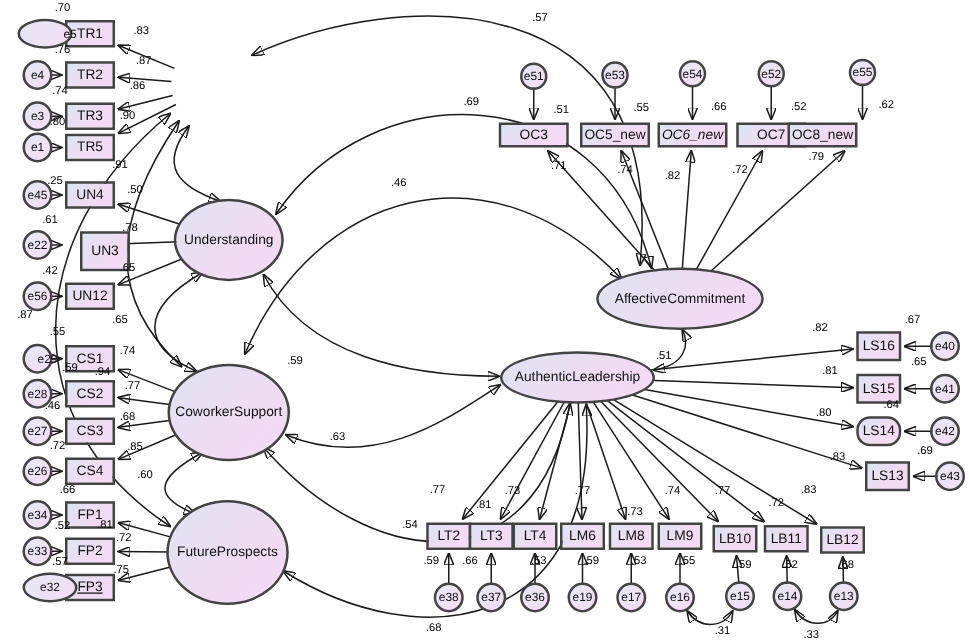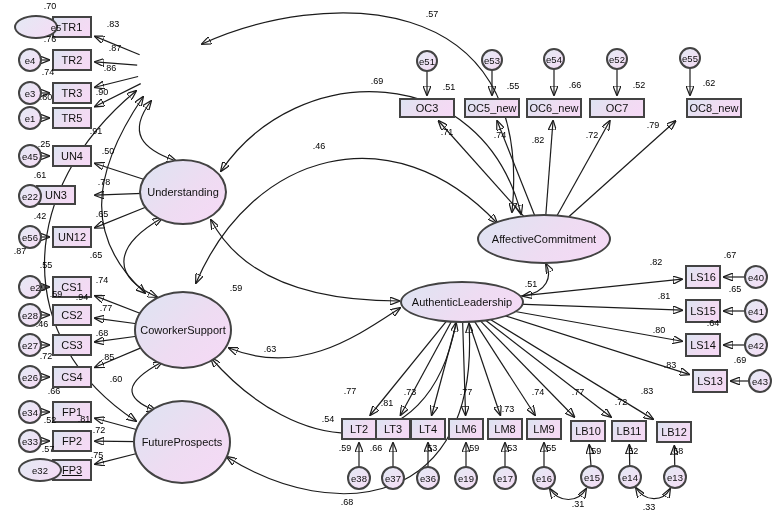--- a/index.html
+++ b/index.html
@@ -124,21 +124,21 @@
     <span class="num" style="left: 48px; top: 72px;">.74</span>
     <span class="num" style="left: 110px; top: 68px;">.86</span>
     <div class="box" style="left: 52px; top: 107px; width: 40px; height: 22px;">TR5</div>
     <div class="err" style="left: 18px; top: 106px; width: 24px; height: 24px;">e1</div>
     <span class="num" style="left: 46px; top: 97px;">.80</span>
     <span class="num" style="left: 102px; top: 92px;">.90</span>
     <div class="box" style="left: 52px; top: 145px; width: 40px; height: 22px;">UN4</div>
     <div class="err" style="left: 18px; top: 144px; width: 24px; height: 24px;">e45</div>
     <span class="num" style="left: 44px; top: 144px;">.25</span>
     <span class="num" style="left: 108px; top: 151px;">.50</span>
-    <div class="box" style="left: 36px; top: 185px; width: 40px; height: 20px;">UN3</div>
+    <div class="box" style="left: 64px; top: 185px; width: 40px; height: 32px;">UN3</div>
     <div class="err" style="left: 18px; top: 184px; width: 24px; height: 24px;">e22</div>
     <span class="num" style="left: 40px; top: 175px;">.61</span>
     <span class="num" style="left: 104px; top: 182px;">.78</span>
     <div class="box" style="left: 52px; top: 226px; width: 40px; height: 22px;">UN12</div>
     <div class="err" style="left: 18px; top: 225px; width: 24px; height: 24px;">e56</div>
     <span class="num" style="left: 40px; top: 216px;">.42</span>
     <span class="num" style="left: 102px; top: 214px;">.65</span>
     <div class="box" style="left: 52px; top: 276px; width: 40px; height: 22px;">CS1</div>
     <div class="err" style="left: 18px; top: 275px; width: 24px; height: 24px; padding-left: 16px;">e29</div>
     <span class="num" style="left: 46px; top: 265px;">.55</span>
@@ -168,41 +168,41 @@
     <span class="num" style="left: 48px; top: 449px;">.57</span>
     <span class="num" style="left: 97px; top: 455px;">.75</span>
     <div class="box" style="left: 399px; top: 98px; width: 56px; height: 20px;">OC3</div>
     <div class="err" style="left: 416px; top: 50px; width: 22px; height: 22px;">e51</div>
     <span class="num" style="left: 449px; top: 87px;">.51</span>
     <span class="num" style="left: 447px; top: 132px;">.71</span>
     <div class="box" style="left: 464px; top: 98px; width: 56px; height: 20px;">OC5_new</div>
     <div class="err" style="left: 481px; top: 49px; width: 22px; height: 22px;">e53</div>
     <span class="num" style="left: 513px; top: 86px;">.55</span>
     <span class="num" style="left: 500px; top: 135px;">.74</span>
-    <div class="box" style="left: 526px; top: 98px; width: 56px; height: 20px;">OC6_new</div>
+    <div class="box" style="left: 526px; top: 98px; width: 56px; height: 20px; font-style: italic;">OC6_new</div>
     <div class="err" style="left: 543px; top: 48px; width: 22px; height: 22px;">e54</div>
     <span class="num" style="left: 575px; top: 85px;">.66</span>
     <span class="num" style="left: 538px; top: 140px;">.82</span>
     <div class="box" style="left: 589px; top: 98px; width: 56px; height: 20px;">OC7</div>
     <div class="err" style="left: 606px; top: 48px; width: 22px; height: 22px;">e52</div>
     <span class="num" style="left: 639px; top: 85px;">.52</span>
     <span class="num" style="left: 592px; top: 135px;">.72</span>
-    <div class="box" style="left: 686px; top: 98px; width: 56px; height: 20px;">OC8_new</div>
+    <div class="box" style="left: 630px; top: 98px; width: 56px; height: 20px;">OC8_new</div>
     <div class="err" style="left: 679px; top: 47px; width: 22px; height: 22px;">e55</div>
     <span class="num" style="left: 709px; top: 83px;">.62</span>
     <span class="num" style="left: 653px; top: 125px;">.79</span>
     <div class="box" style="left: 685px; top: 265px; width: 36px; height: 24px;">LS16</div>
     <div class="err" style="left: 744px; top: 265px; width: 24px; height: 24px;">e40</div>
     <span class="num" style="left: 730px; top: 255px;">.67</span>
     <span class="num" style="left: 656px; top: 262px;">.82</span>
     <div class="box" style="left: 685px; top: 299px; width: 36px; height: 24px;">LS15</div>
     <div class="err" style="left: 744px; top: 299px; width: 24px; height: 24px;">e41</div>
     <span class="num" style="left: 735px; top: 289px;">.65</span>
     <span class="num" style="left: 664px; top: 296px;">.81</span>
-    <div class="box" style="left: 685px; top: 333px; width: 36px; height: 24px;">LS14</div>
+    <div class="box" style="left: 685px; top: 333px; width: 36px; height: 24px; border-radius: 11px;">LS14</div>
     <div class="err" style="left: 744px; top: 333px; width: 24px; height: 24px;">e42</div>
     <span class="num" style="left: 713px; top: 323px;">.64</span>
     <span class="num" style="left: 659px; top: 330px;">.80</span>
     <div class="box" style="left: 692px; top: 369px; width: 36px; height: 24px;">LS13</div>
     <div class="err" style="left: 748px; top: 369px; width: 24px; height: 24px;">e43</div>
     <span class="num" style="left: 740px; top: 360px;">.69</span>
     <span class="num" style="left: 670px; top: 365px;">.83</span>
     <div class="box" style="left: 341px; top: 418px; width: 36px; height: 22px;">LT2</div>
     <div class="err" style="left: 347px; top: 466px; width: 24px; height: 24px;">e38</div>
     <span class="num" style="left: 345px; top: 448px;">.59</span>

